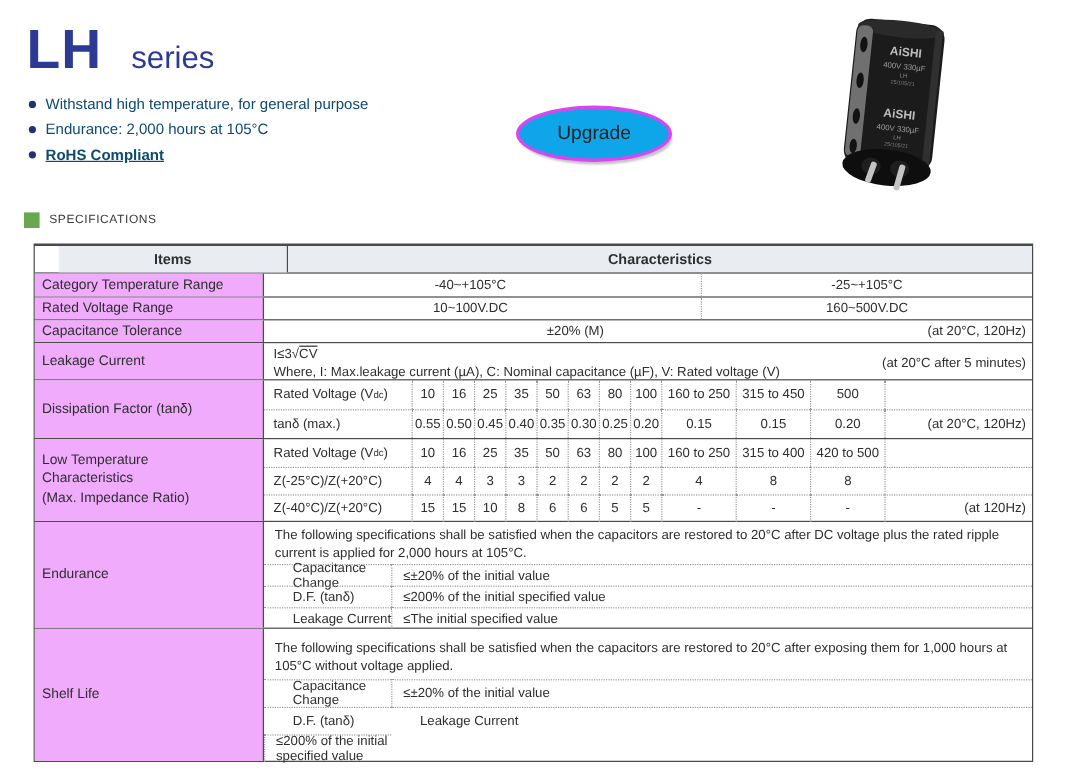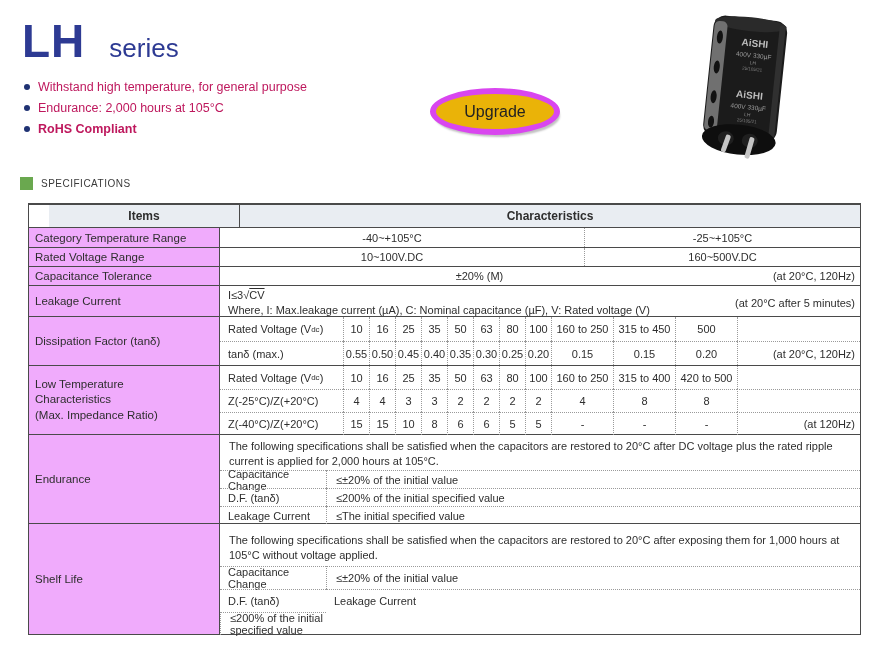--- a/index.html
+++ b/index.html
@@ -8,27 +8,27 @@
     position:relative; width:889px; height:649px; background:#ffffff;
     font-family:"Liberation Sans", sans-serif; color:#2e2e2e; overflow:hidden;
   }
 
   
   .brand { position:absolute; left:22px; top:14px; display:flex; align-items:baseline; color:#2d3a93; }
   .brand .big { font-size:46px; font-weight:bold; letter-spacing:1px; }
   .brand .small { font-size:26px; margin-left:24px; }
 
   .features { position:absolute; left:24px; top:80px; list-style:none; }
-  .features li { position:relative; font-size:12.5px; color:#be185d; margin:0 0 7px 0; padding-left:14px; }
+  .features li { position:relative; font-size:12.5px; color:#0c4a6e; margin:0 0 7px 0; padding-left:14px; }
   .features li .dot { position:absolute; left:0; top:4px; width:6px; height:6px; border-radius:50%; background:#1f3273; }
-  .features li.bold { font-weight:bold; }
+  .features li.bold { font-weight:bold;text-decoration:underline; }
 
   .upgrade {
     position:absolute; left:430px; top:88px; width:130px; height:47px;
-    border:6px solid #d946ef; border-radius:50%; background:#eab308;
+    border:3px solid #d946ef; border-radius:50%; background:#0ea5e9;
     display:flex; align-items:center; justify-content:center;
     box-shadow:2px 4px 2px -2px #c2c2c2; font-size:16px; color:#222;
   }
 
   .cap-img { position:absolute; left:693px; top:10px; }
 
   .section-heading { position:absolute; left:20px; top:177px; display:flex; align-items:center; }
   .section-heading .sq { width:13px; height:13px; background:#6aa84f; margin-right:8px; }
   .section-heading .txt { font-size:10px; color:#3a3a3a; letter-spacing:0.5px; }
 
@@ -74,21 +74,21 @@
   .c.first { border-left:none; justify-content:flex-start; padding-left:8px; }
   .c.rt { border-top:1px dotted #9a9a9a; }
   .c.note { justify-content:flex-end; padding-right:5px; }
   sub { font-size:8px; }
 
   .egrid { display:grid; grid-template-columns:106px 1fr; flex:1; }
   .egrid.end { grid-template-rows:35px 18px 18px 18px; }
   .egrid.shelf { grid-template-rows:42px 23px 23px 23px; }
   .egrid .intro { grid-column:1 / 3; padding:4px 12px 0 9px; line-height:1.38; }
   .egrid.shelf .intro { padding-top:9px; }
-  .egrid .sname { display:flex; align-items:center; padding-left:8px; border-top:1px dotted #9a9a9a; }
+  .egrid .sname { display:flex; align-items:center; padding-left:24px; border-top:1px dotted #9a9a9a; }
   .egrid .sval { display:flex; align-items:center; padding-left:9px; border-top:1px dotted #9a9a9a; border-left:1px dotted #9a9a9a; }
 </style>
 </head>
 <body>
 
 <div class="page">
 
   <div class="brand">
     <span class="big">LH</span>
     <span class="small">series</span>

